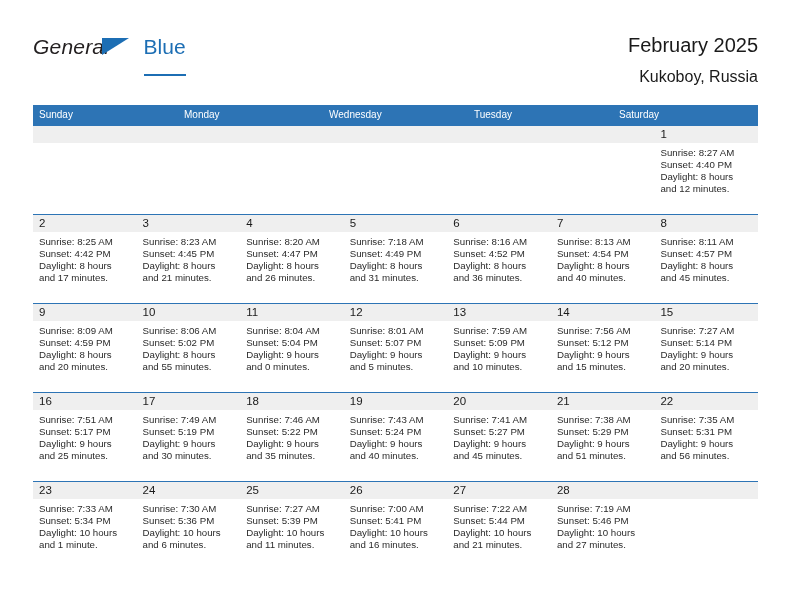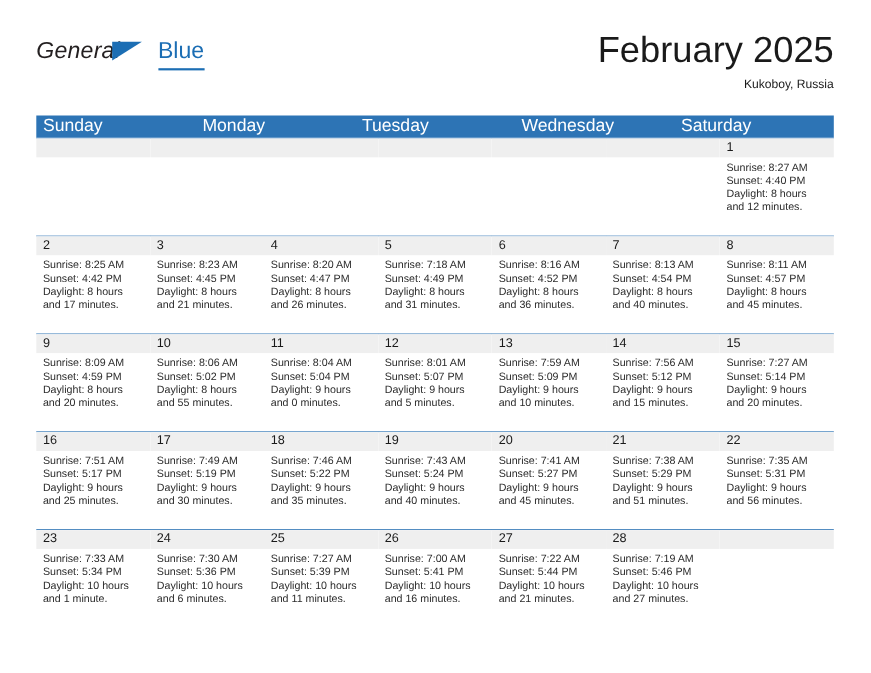--- a/index.html
+++ b/index.html
@@ -57,39 +57,39 @@
   }
   .logo-line2 {
     position: relative;
     margin-top: -2px;
     margin-left: 30px;
     font-size: 21px;
     line-height: 22px;
     color: #1c6eb4;
     display: inline-block;
     border-bottom: 2px solid #1c6eb4;
-    padding-bottom: 4px;
+    padding-bottom: 16px;
   }
 
   .title-block {
     position: absolute;
     right: 0;
     top: 0;
     text-align: right;
   }
   .cal-title {
-    font-size: 33px;
+    font-size: 20px;
     line-height: 30px;
     color: #1a1a1a;
     font-weight: normal;
     white-space: nowrap;
   }
   .cal-subtitle {
     margin-top: 8px;
-    font-size: 11px;
+    font-size: 16px;
     line-height: 18px;
     color: #1a1a1a;
     white-space: nowrap;
   }
 
   
   .calendar {
     position: absolute;
     left: 33px;
     top: 105px;
@@ -99,21 +99,21 @@
   .dow-row {
     display: flex;
     background: #2e75b6;
     background: #2d74b5;
     height: 20px;
   }
   .dow {
     flex: 1 1 0;
     min-width: 0;
     color: #ffffff;
-    font-size: 16px;
+    font-size: 10px;
     line-height: 20px;
     padding-left: 6px;
     box-sizing: border-box;
     white-space: nowrap;
   }
 
   .week {
     display: flex;
     border-top: 1.5px solid #2d74b5;
     height: 89px;
@@ -169,22 +169,22 @@
       <div class="cal-title">February 2025</div>
       <div class="cal-subtitle">Kukoboy, Russia</div>
     </div>
 
   </div>
 
   <div class="calendar">
     <div class="dow-row" id="dow-row">
         <div class="dow">Sunday</div>
         <div class="dow">Monday</div>
+        <div class="dow">Wednesday</div>
         <div class="dow">Tuesday</div>
-        <div class="dow">Wednesday</div>
         <div class="dow">Saturday</div>
       </div>
     <div id="weeks-container">
         <div class="week">
           <div class="cell empty">
             <div class="datenum"></div>
           </div>
           <div class="cell empty">
             <div class="datenum"></div>
           </div>

